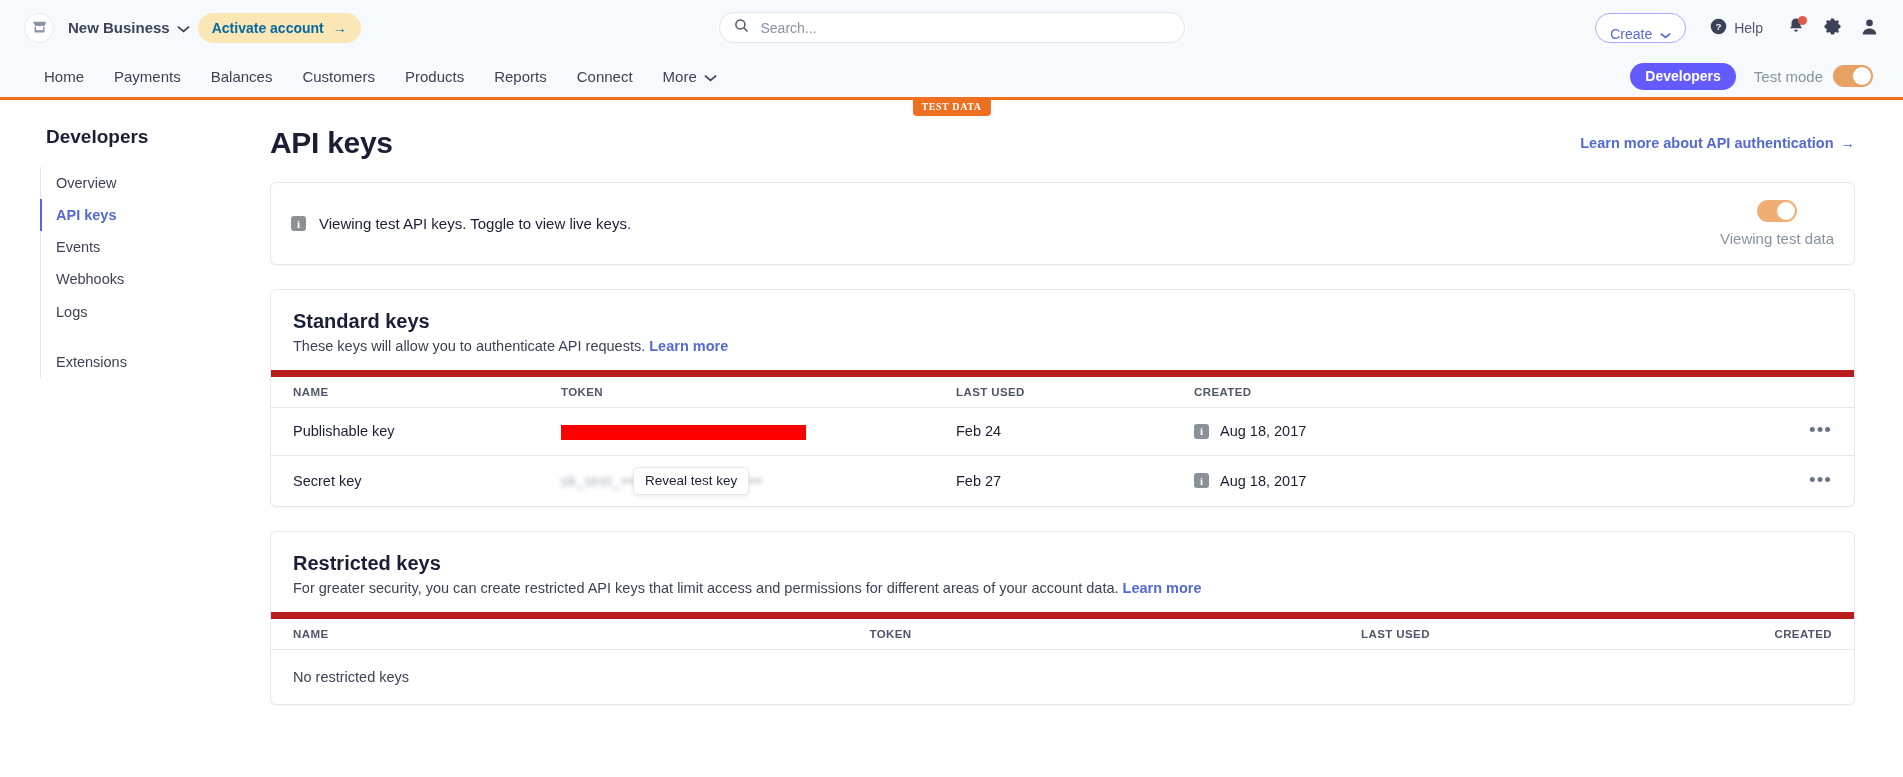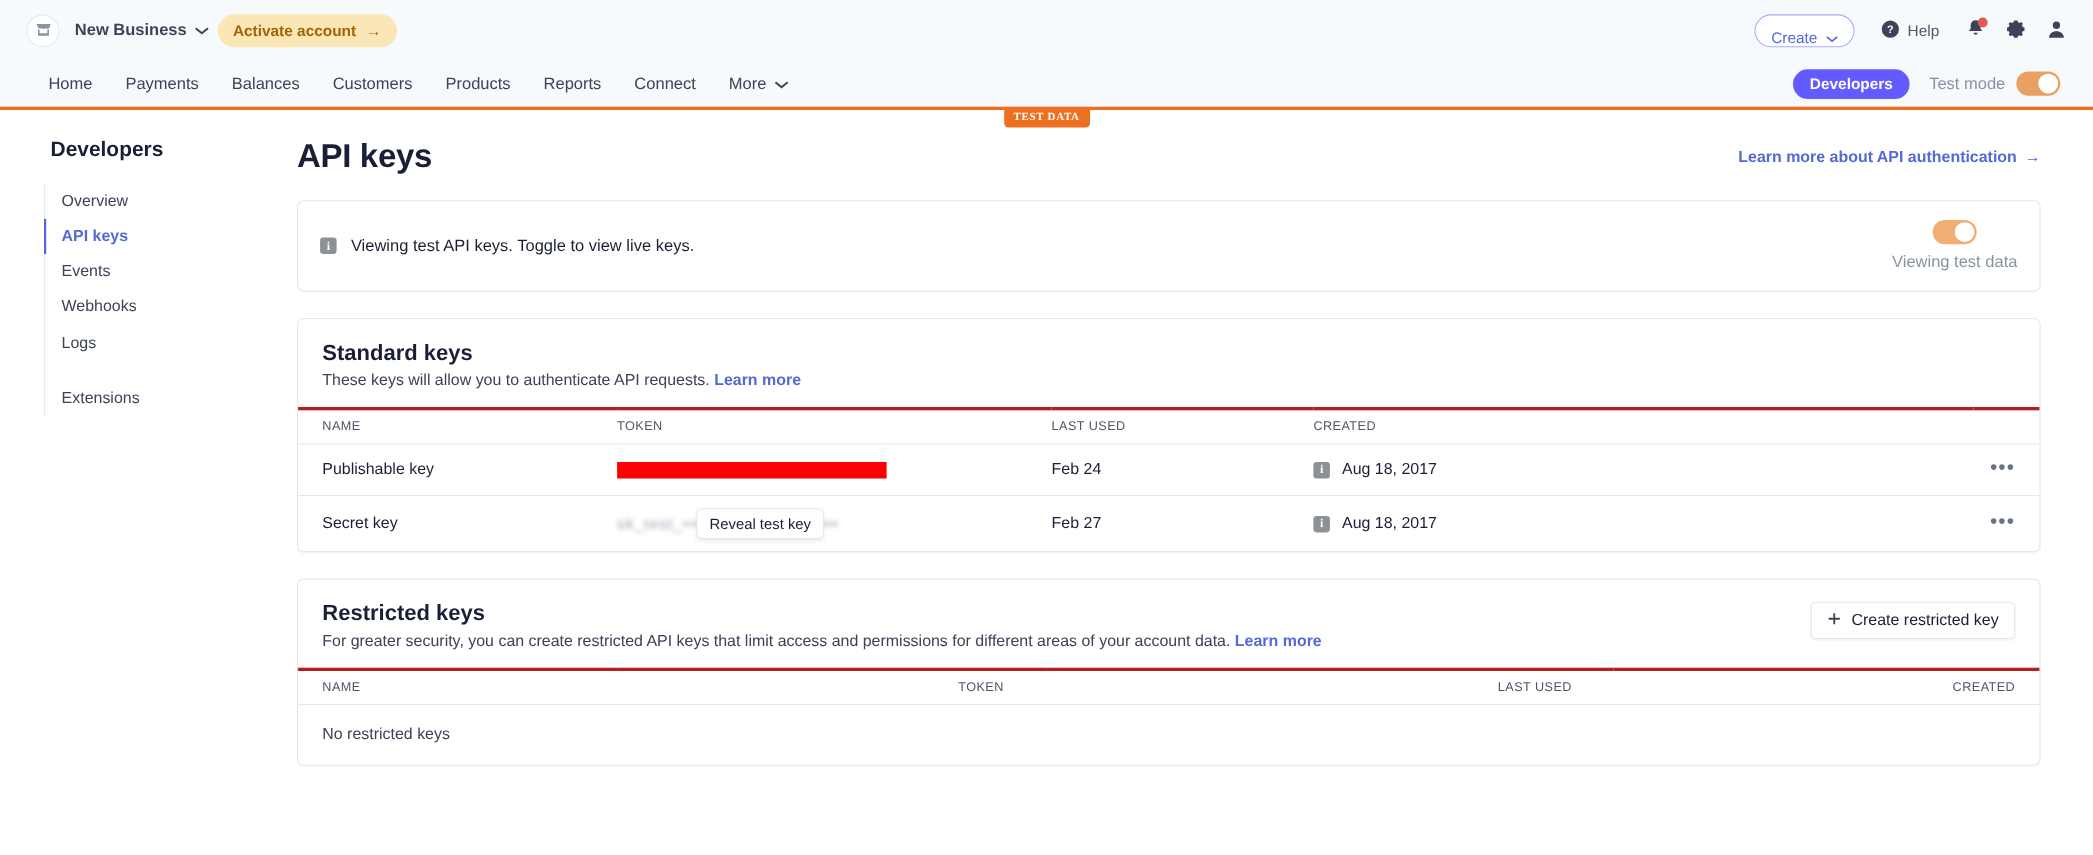--- a/index.html
+++ b/index.html
@@ -29,21 +29,21 @@
     display: flex; align-items: center; justify-content: center;
     flex: none;
   }
   .acct-name {
     font-size: 15px; font-weight: 600; color: #3c4257;
     display: flex; align-items: center; gap: 7px;
   }
   .chev { display: inline-block; }
   .activate-btn {
     background: #fbe7b6;
-    color: #a16207;
+    color: #0369a1;
     border: none;
     border-radius: 16px;
     height: 30px;
     padding: 0 14px;
     font-size: 14px;
     font-weight: 600;
     font-family: "Liberation Sans", sans-serif;
     display: flex; align-items: center; gap: 9px;
     cursor: pointer;
     margin-left: 8px;
@@ -241,27 +241,27 @@
     display: flex; align-items: center; gap: 9px;
     cursor: pointer;
     box-shadow: 0 1px 1px rgba(0,0,0,0.04);
     white-space: nowrap;
     flex: none;
   }
 
   table { width: 100%; border-collapse: collapse; }
   thead th {
     font-size: 11.5px;
-    font-weight: 400;
+    font-weight: 700;
     letter-spacing: 0.4px;
     color: #4f566b;
     text-align: left;
     text-transform: uppercase;
     padding: 9px 0 9px 0;
-    border-top: 3px solid #b91c1c;
+    border-top: 7px solid #b91c1c;
     border-bottom: 1px solid #e3e8ee;
   }
   tbody td {
     font-size: 14.5px;
     color: #1a1f36;
     padding: 15px 0;
     border-bottom: 1px solid #e3e8ee;
     vertical-align: middle;
   }
   tbody tr:last-child td { border-bottom: none; }
@@ -338,20 +338,31 @@
           </svg>
       </span>
     </span>
   </div>
 
   <button class="activate-btn">
     <span>Activate account</span>
     <span>→</span>
   </button>
 
+  <div class="search-wrap">
+    <div class="search-box">
+      <span>
+        <svg width="15" height="15" viewBox="0 0 20 20" fill="none" stroke="#4f566b" stroke-width="2">
+          <circle cx="8.5" cy="8.5" r="6"></circle>
+            <path d="M13 13l5 5"></path>
+        </svg>
+      </span>
+      <input class="search-input" type="text" placeholder="Search..." style="">
+    </div>
+  </div>
 
   <div class="top-right">
     <button class="create-btn">
       <span>Create</span>
       <span>
         <svg width="11" height="7" viewBox="0 0 14 8" fill="none" stroke="#5469d4" stroke-width="2">
             <path d="M1 1.5L7 6.5L13 1.5"></path>
           </svg>
       </span>
     </button>
@@ -552,28 +563,20 @@
 
     <div class="card">
       <div class="sect-head-row">
         <div>
           <h2 class="sect-title">Restricted keys</h2>
           <p class="sect-desc">
             <span>For greater security, you can create restricted API keys that limit access and permissions for different areas of your account data.</span>
             <a class="inline-link">Learn more</a>
           </p>
         </div>
-        <button class="btn-outline">
-          <span>
-            <svg width="13" height="13" viewBox="0 0 14 14" fill="none" stroke="#3c4257" stroke-width="1.8">
-                <path d="M7 1.5v11M1.5 7h11"></path>
-              </svg>
-          </span>
-          <span>Create restricted key</span>
-        </button>
       </div>
 
       <table>
         <thead>
           <tr>
             <th class="c-name">NAME</th>
             <th class="ta-right rk-th-token">TOKEN</th>
             <th class="ta-right rk-th-used">LAST USED</th>
             <th class="ta-right rk-th-created">CREATED</th>
           </tr>

